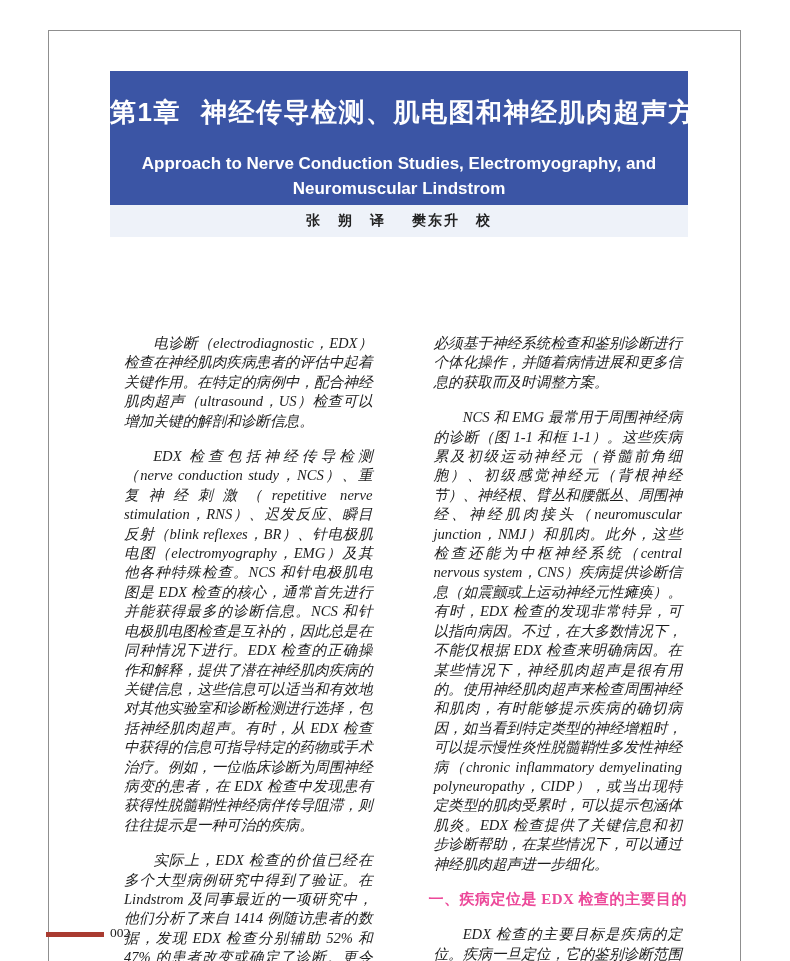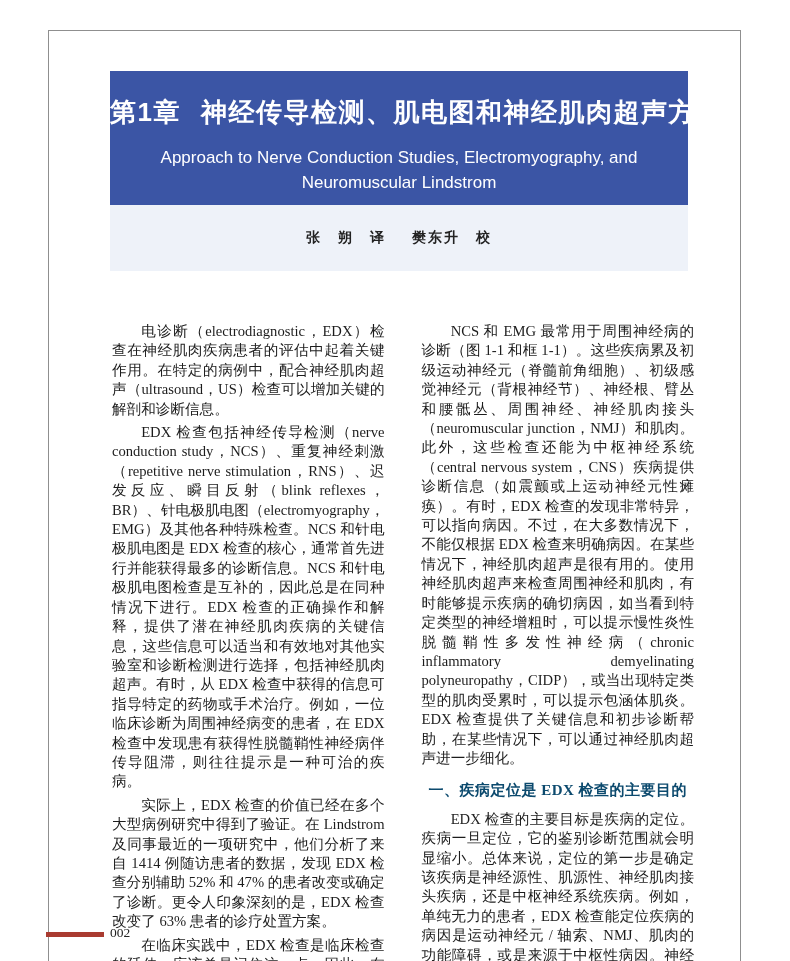--- a/index.html
+++ b/index.html
@@ -46,29 +46,29 @@
     font-size: 26px;
     line-height: 32px;
     letter-spacing: 1.5px;
     white-space: nowrap;
   }
   .banner-title .chapter-label { margin-right: 20px; }
   .banner-sub {
     font-family: "Liberation Sans", "DejaVu Sans", sans-serif;
     font-size: 17px;
     line-height: 25px;
-    margin-top: 17px;
-    font-weight: normal;
+    margin-top: 23px;
+    font-weight: bold;
   }
   .byline-strip {
     position: absolute;
     left: 110px;
     top: 205px;
     width: 578px;
-    height: 66px;
+    height: 32px;
     background: #EEF2F9;
     display: flex;
     align-items: center;
     justify-content: center;
     gap: 26px;
     font-family: "Liberation Serif", "DejaVu Serif", serif;
     font-weight: bold;
     font-size: 14px;
     letter-spacing: 2px;
     color: #222222;
@@ -83,30 +83,31 @@
   }
   .col {
     flex: 1;
     min-width: 0;
     font-size: 14.6px;
     line-height: 19.4px;
     color: #1c1c1c;
     text-align: justify;
   }
   .col p.para {
-    margin: 4px;
+    margin: 16px;
+    font-style: italic;
   }
   .col p.para.indent {
     text-indent: 2em;
   }
   .col h2.sec-heading {
     margin: 13px 0 9px 0;
     font-size: 15px;
     font-weight: bold;
-    color: #0c4a6e;
+    color: #ec4899;
     text-align: center;
     text-indent: 0;
     letter-spacing: 0.5px;
   }
   .footer-bar {
     position: absolute;
     left: 46px;
     top: 932px;
     width: 58px;
     height: 5px;
@@ -144,20 +145,21 @@
   </div>
 
   <div class="columns">
     <div class="col">
         <p class="para indent">电诊断（electrodiagnostic，EDX）检查在神经肌肉疾病患者的评估中起着关键作用。在特定的病例中，配合神经肌肉超声（ultrasound，US）检查可以增加关键的解剖和诊断信息。</p>
         <p class="para indent">EDX 检查包括神经传导检测（nerve conduction study，NCS）、重复神经刺激（repetitive nerve stimulation，RNS）、迟发反应、瞬目反射（blink reflexes，BR）、针电极肌电图（electromyography，EMG）及其他各种特殊检查。NCS 和针电极肌电图是 EDX 检查的核心，通常首先进行并能获得最多的诊断信息。NCS 和针电极肌电图检查是互补的，因此总是在同种情况下进行。EDX 检查的正确操作和解释，提供了潜在神经肌肉疾病的关键信息，这些信息可以适当和有效地对其他实验室和诊断检测进行选择，包括神经肌肉超声。有时，从 EDX 检查中获得的信息可指导特定的药物或手术治疗。例如，一位临床诊断为周围神经病变的患者，在 EDX 检查中发现患有获得性脱髓鞘性神经病伴传导阻滞，则往往提示是一种可治的疾病。</p>
         <p class="para indent">实际上，EDX 检查的价值已经在多个大型病例研究中得到了验证。在 Lindstrom 及同事最近的一项研究中，他们分析了来自 1414 例随访患者的数据，发现 EDX 检查分别辅助 52% 和 47% 的患者改变或确定了诊断。更令人印象深刻的是，EDX 检查改变了 63% 患者的诊疗处置方案。</p>
         <p class="para indent">在临床实践中，EDX 检查是临床检查的延伸，应该总是记住这一点。因此，在 EDX 检查前，应进行详细的神经系统检查，以便确定关键的临床异常及建立鉴别诊断。由于人体有无数的神经和数百块肌肉，对患者和操作者来说，研究所有的神经和肌肉既不可取，也不实际。对于每个病例，EDX 检查</p>
       </div>
     <div class="col">
+        <p class="para">必须基于神经系统检查和鉴别诊断进行个体化操作，并随着病情进展和更多信息的获取而及时调整方案。</p>
         <p class="para indent">NCS 和 EMG 最常用于周围神经病的诊断（图 1-1 和框 1-1）。这些疾病累及初级运动神经元（脊髓前角细胞）、初级感觉神经元（背根神经节）、神经根、臂丛和腰骶丛、周围神经、神经肌肉接头（neuromuscular junction，NMJ）和肌肉。此外，这些检查还能为中枢神经系统（central nervous system，CNS）疾病提供诊断信息（如震颤或上运动神经元性瘫痪）。有时，EDX 检查的发现非常特异，可以指向病因。不过，在大多数情况下，不能仅根据 EDX 检查来明确病因。在某些情况下，神经肌肉超声是很有用的。使用神经肌肉超声来检查周围神经和肌肉，有时能够提示疾病的确切病因，如当看到特定类型的神经增粗时，可以提示慢性炎性脱髓鞘性多发性神经病（chronic inflammatory demyelinating polyneuropathy，CIDP），或当出现特定类型的肌肉受累时，可以提示包涵体肌炎。EDX 检查提供了关键信息和初步诊断帮助，在某些情况下，可以通过神经肌肉超声进一步细化。</p>
         <h2 class="sec-heading">一、疾病定位是 EDX 检查的主要目的</h2>
         <p class="para indent">EDX 检查的主要目标是疾病的定位。疾病一旦定位，它的鉴别诊断范围就会明显缩小。总体来说，定位的第一步是确定该疾病是神经源性、肌源性、神经肌肉接头疾病，还是中枢神经系统疾病。例如，单纯无力的患者，EDX 检查能定位疾病的病因是运动神经元 / 轴索、NMJ、肌肉的功能障碍，或是来源于中枢性病因。神经传导和 EMG 的异常改变，特别是 EMG，往往能够厘清这些可能的来源，并指导进行下一步的实验室检查。例如，一个近端肌肉无力</p>
       </div>
   </div>
 
   <div class="footer-bar"></div>
   <div class="footer-page-number">002</div>
 
 </div>

